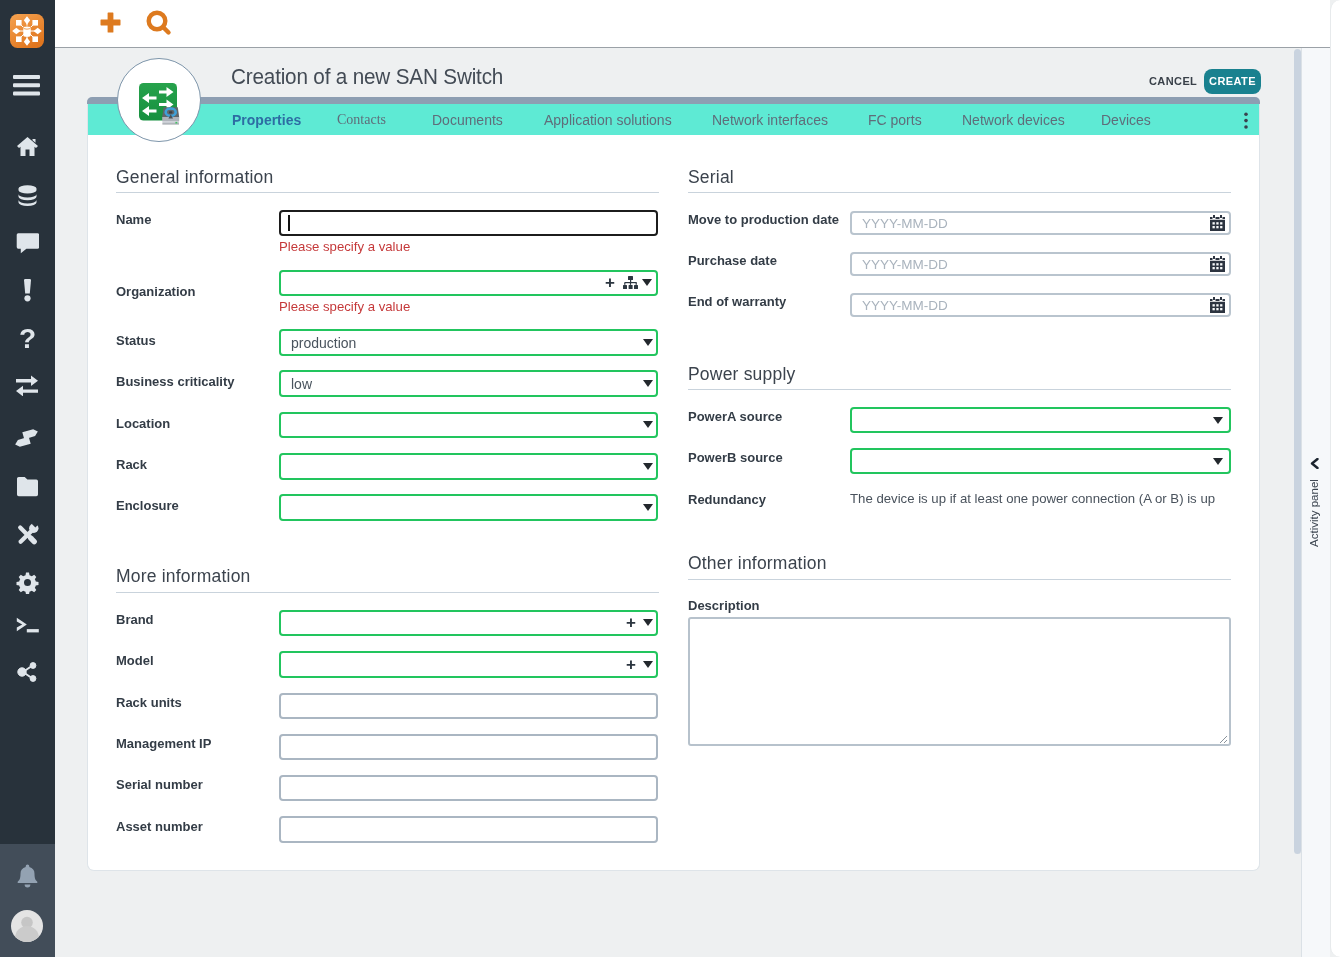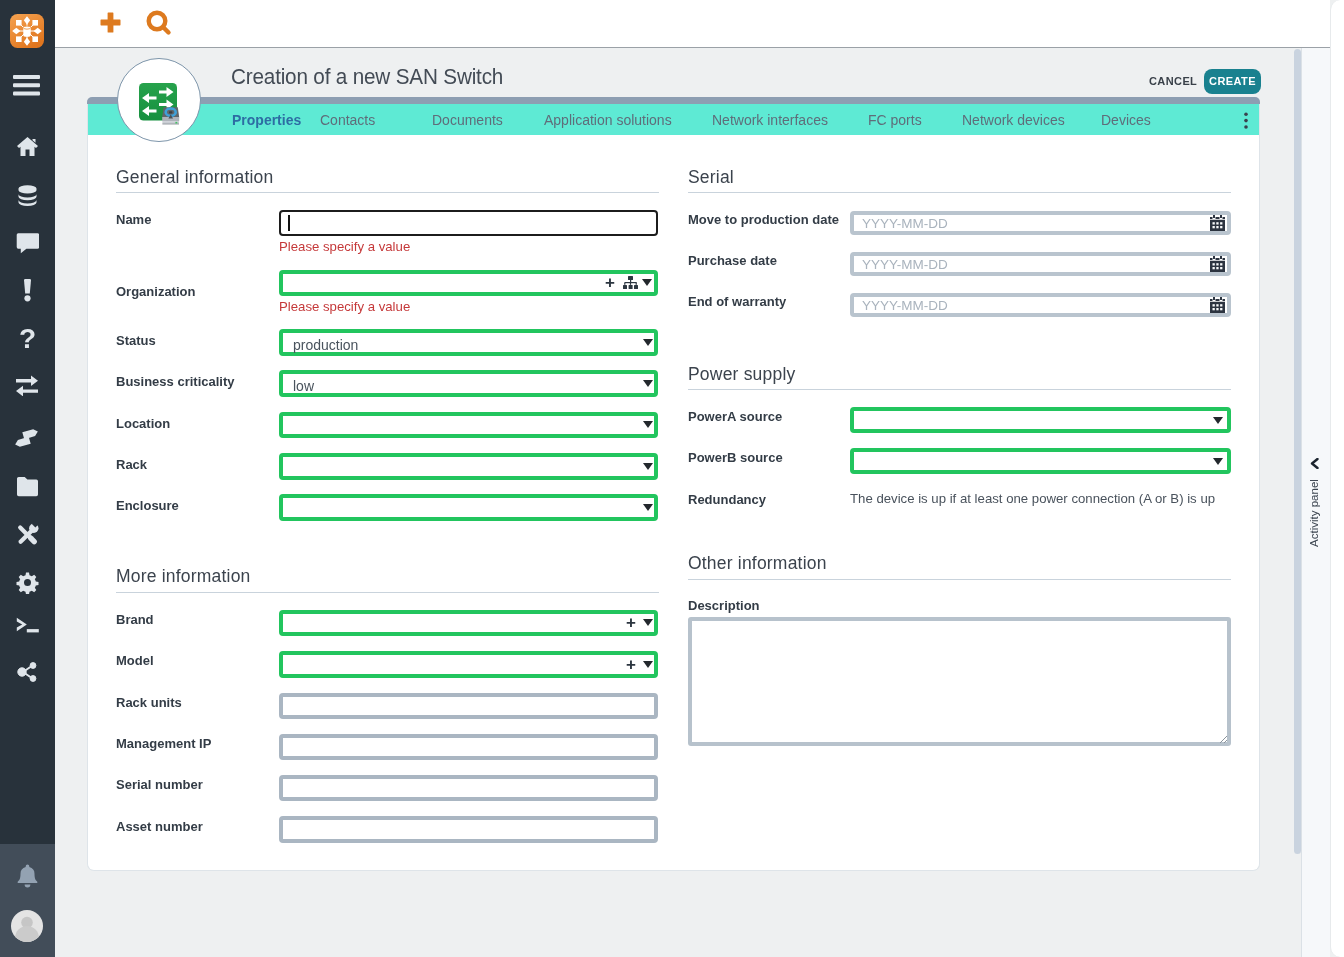--- a/index.html
+++ b/index.html
@@ -25,21 +25,21 @@
 #avatar { left:117px; top:58px; width:84px; height:84px; background:#fff; border:1px solid #7d95aa; border-radius:50%; z-index:6; }
 
 #title { left:231px; top:64px; font-size:22.5px; color:#434b55; letter-spacing:-0.2px; z-index:6; white-space:nowrap; transform:scaleX(0.92); transform-origin:0 0; }
 #cancel { left:1149px; top:75px; font-size:11px; font-weight:bold; color:#394049; letter-spacing:0.4px; z-index:6; }
 #create { left:1204px; top:69px; width:57px; height:25px; background:#19818f; color:#fff; font-size:11px; font-weight:bold; letter-spacing:0.4px; border-radius:8px; text-align:center; line-height:25px; z-index:6; }
 
 
 .h2 { position:absolute; font-size:17.5px; color:#3b434d; letter-spacing:0.2px; white-space:nowrap; }
 .hrl { position:absolute; height:1px; background:#c9d3dc; }
 .lbl { position:absolute; font-size:13px; font-weight:bold; color:#333c46; white-space:nowrap; }
-.box { position:absolute; background:#fff; border:4px solid #22c55e; border-radius:4px; font-size:14px; color:#49535d; }
+.box { position:absolute; background:#fff; border:2px solid #22c55e; border-radius:4px; font-size:14px; color:#49535d; }
 .err { position:absolute; font-size:13.2px; color:#c5393a; white-space:nowrap; }
 .caret { position:absolute; width:0; height:0; border-left:5.5px solid transparent; border-right:5.5px solid transparent; border-top:7px solid #23282d; }
 .plus { position:absolute; font-size:17px; font-weight:bold; color:#2c3640; line-height:13px; }
 .ph { position:absolute; font-size:13.5px; color:#a9b3bd; }
 
 
 #thumb { left:1294px; top:49px; width:7px; height:805px; background:#c9d3df; border-radius:4px; }
 #actstrip { left:1301px; top:48px; width:29px; height:909px; background:#f6f8fa; border-left:1px solid #dbe1e6; }
 #actpanel { left:1330px; top:0px; width:14px; height:957px; background:#fff; border-left:1px solid #e7eaec; border-radius:10px 0 0 10px; }
 #acttext { left:1274px; top:507px; width:80px; text-align:center; font-size:11.5px; color:#3c4550; transform:rotate(-90deg); transform-origin:50% 50%; white-space:nowrap; z-index:3; }
@@ -211,21 +211,21 @@
 <ellipse cx="31.7" cy="29.2" rx="5" ry="3.7" fill="none" stroke="#3fa0d8" stroke-width="2.6"></ellipse>
 <rect x="30" y="28.3" width="3.4" height="2.1" rx="0.7" fill="#393e44"></rect>
 <path d="M29.4 35.6 l2.3 -4.4 l2.3 4.4 Z" fill="#4c5257"></path>
 <rect x="36.4" y="38.9" width="1.9" height="1.6" fill="#43c163"></rect>
 </g>
 </svg>
 <div id="card" class="abs"></div>
 <div id="cardstrip" class="abs"></div>
 <div id="tabrow" class="abs">
   <span class="tab active" style="left:144px;">Properties</span>
-  <span class="tab" style="left:232px;">Contacts</span>
+  <span class="tab" style="left:249px;font-family:Liberation Serif, serif;">Contacts</span>
   <span class="tab" style="left:344px;">Documents</span>
   <span class="tab" style="left:456px;">Application solutions</span>
   <span class="tab" style="left:624px;">Network interfaces</span>
   <span class="tab" style="left:780px;">FC ports</span>
   <span class="tab" style="left:874px;">Network devices</span>
   <span class="tab" style="left:1013px;">Devices</span>
   <svg class="abs" style="left:1154px; top:8px;" width="8" height="18" viewBox="0 0 8 18">
       <g fill="#39424d">
         <circle cx="4" cy="2.2" r="1.8"></circle>
         <circle cx="4" cy="8.6" r="1.8"></circle>

